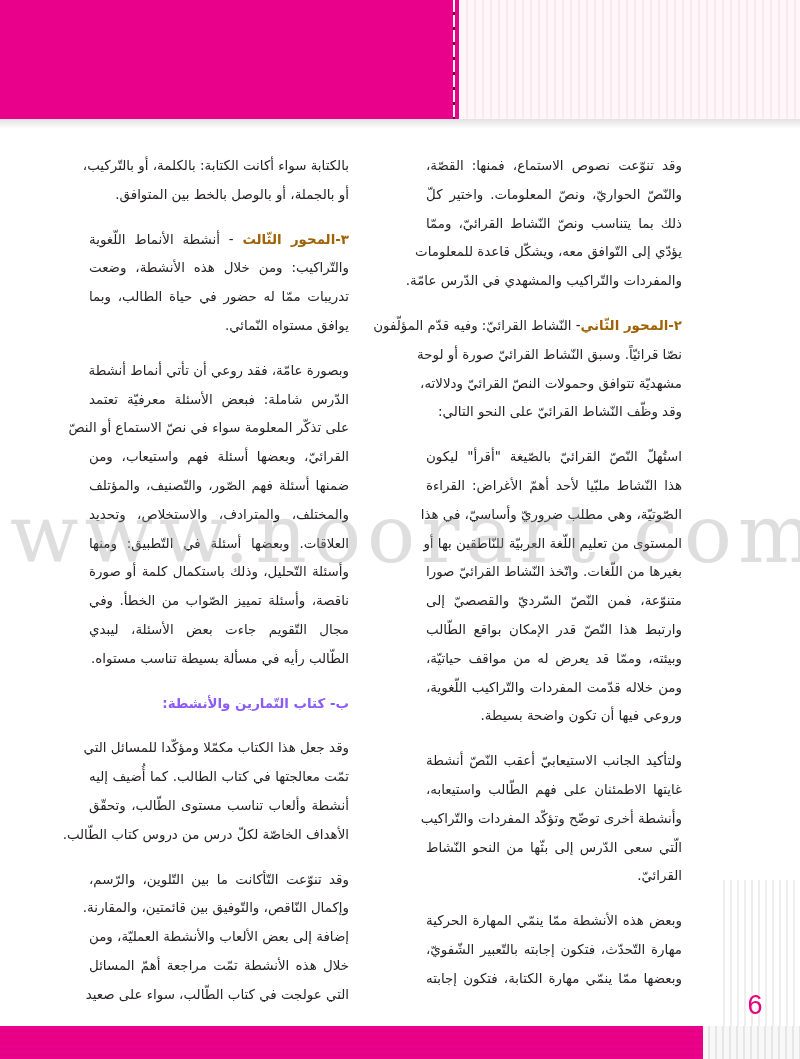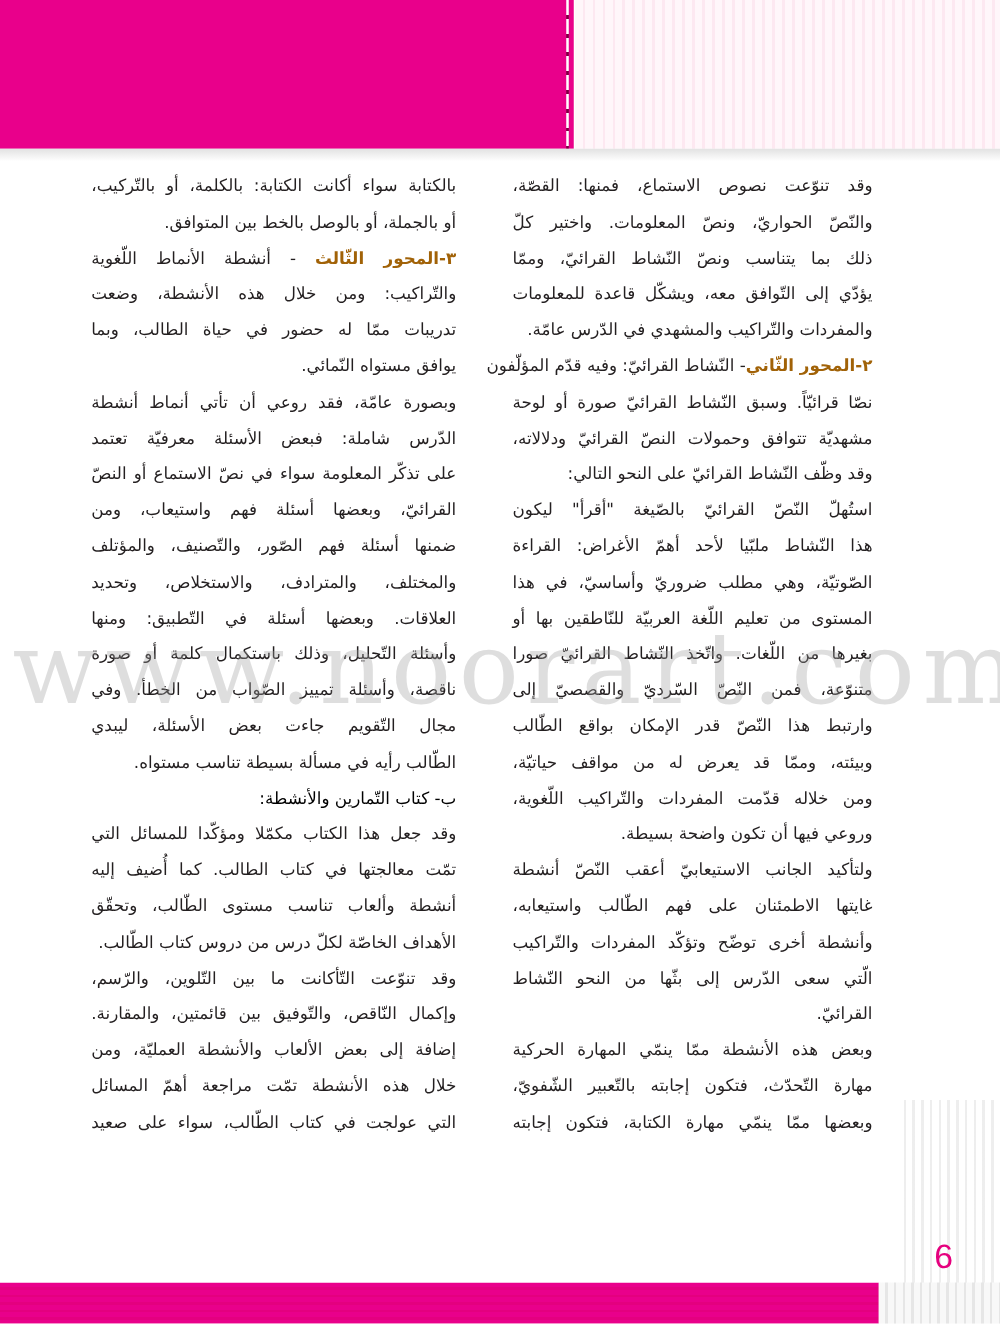--- a/index.html
+++ b/index.html
@@ -46,25 +46,25 @@
       position: absolute; left: 703px; top: 1026px; width: 97px; height: 33px;
       background: repeating-linear-gradient(90deg, #f8f8f8 0 5px, #e6e6e6 5px 7px);
     }
     .column {
       position: absolute; top: 136px; direction: rtl; text-align: justify;
       font-size: 13.4px; line-height: 28.8px; color: #231f20;
       font-family: "DejaVu Sans", sans-serif;
     }
     .col-right { left: 410px; width: 288px; }
     .col-left  { left: 73px;  width: 292px; }
-    .para { margin: 0; }
+    .para { margin: 16px; }
     .line { display: block; white-space: nowrap; text-align-last: justify; text-align: justify; }
     .line.last { text-align-last: right; }
     .heading { color: #a16207; font-weight: bold; }
-    .subhead { color: #000000; font-weight: normal; }
+    .subhead { color: #8b5cf6; font-weight: bold; }
     .watermark {
       position: absolute; left: 0; top: 490px; width: 800px; height: 90px;
       font-family: "DejaVu Serif", serif; font-size: 80px; letter-spacing: 6px;
       color: rgba(160,160,160,0.35); white-space: nowrap; pointer-events: none;
       line-height: 90px; text-align: left; padding-left: 10px;
     }
   </style>
 </head>
 <body>
 

